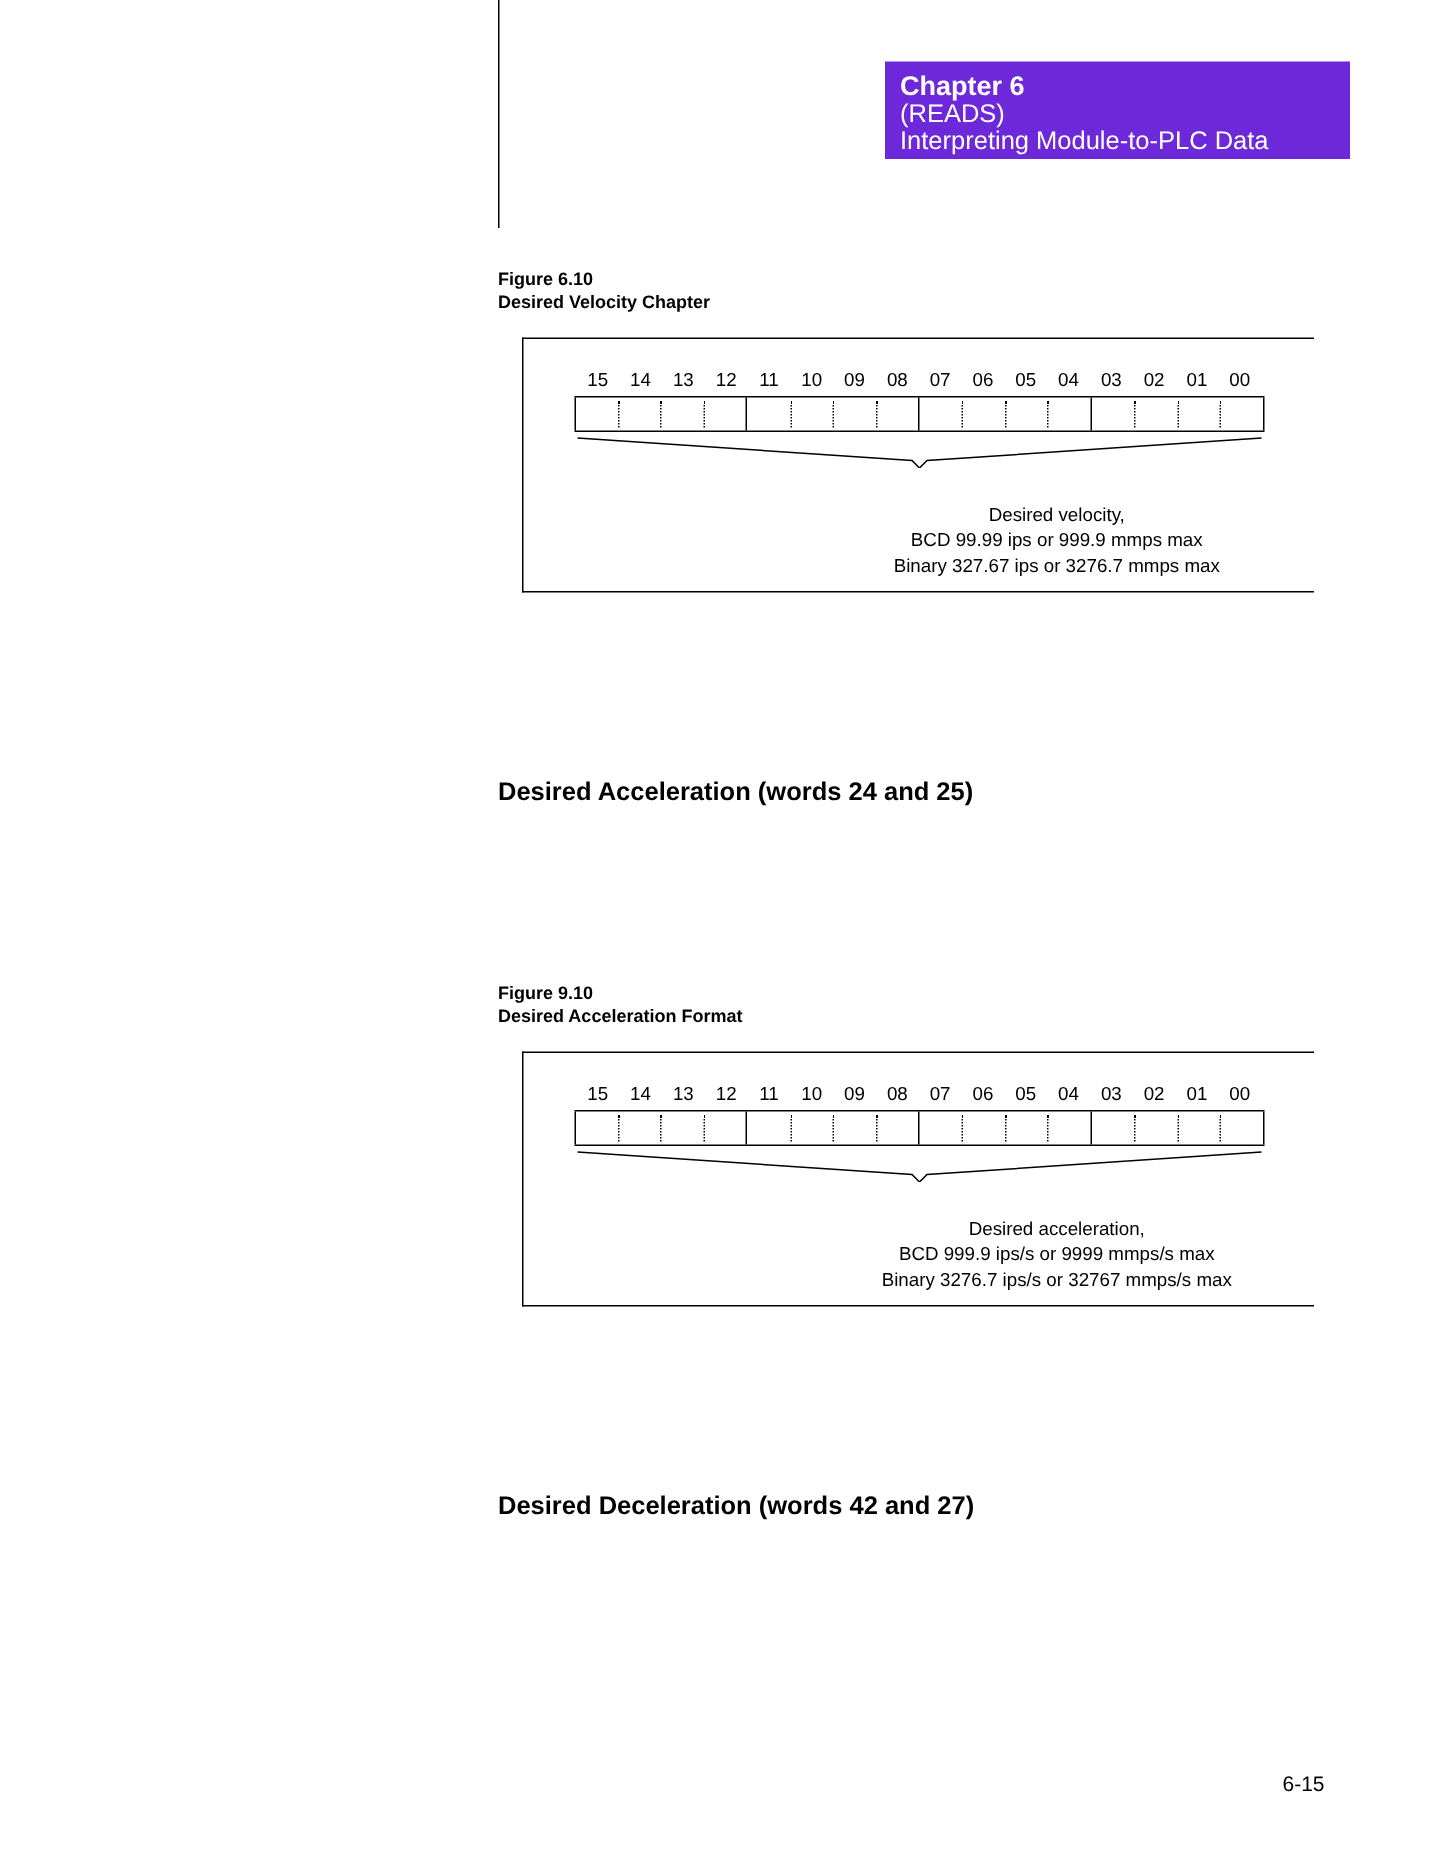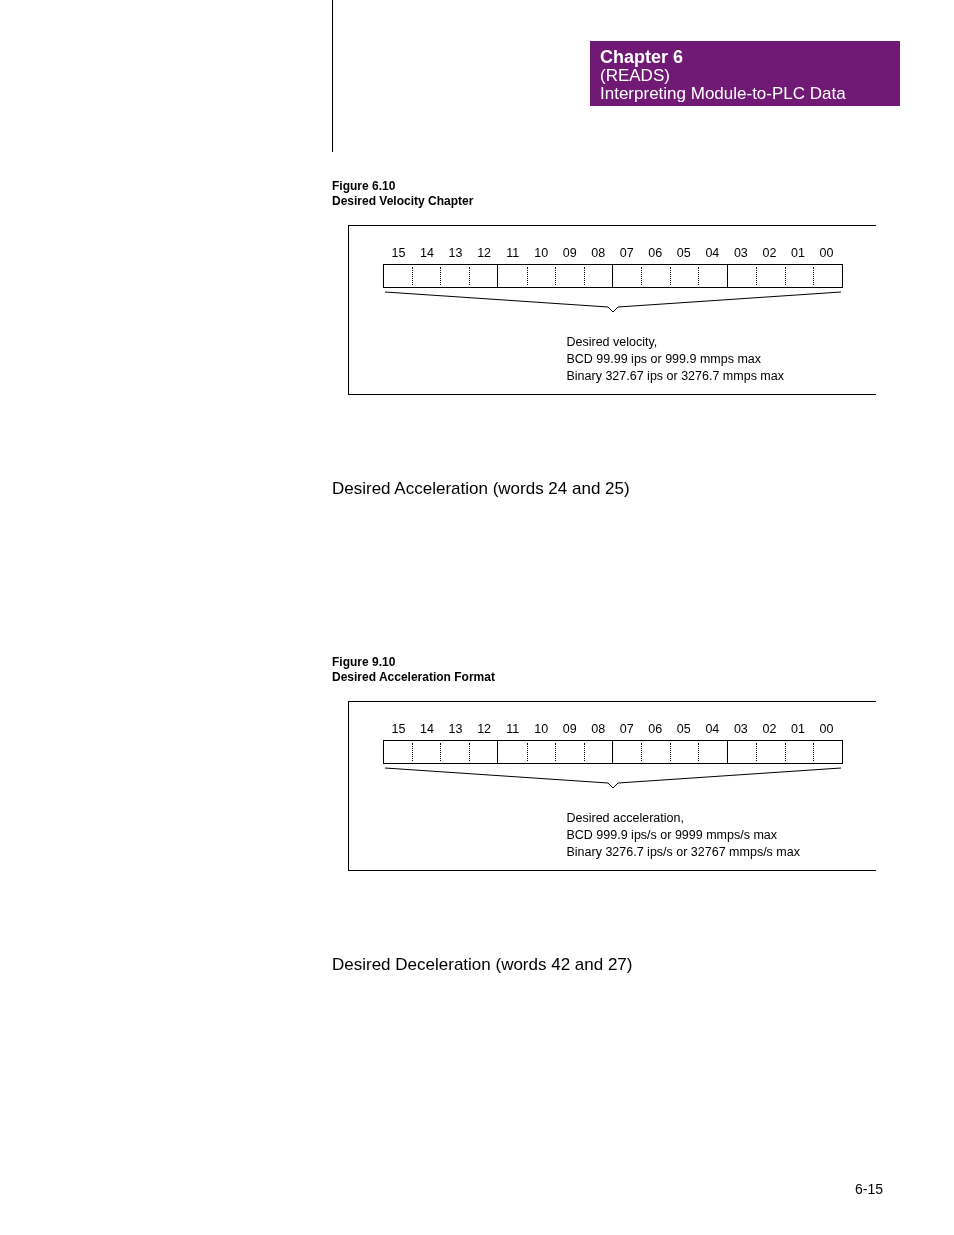--- a/index.html
+++ b/index.html
@@ -25,21 +25,21 @@
     width: 1px;
     height: 152px;
     background: #000;
   }
   .blackbox {
     position: absolute;
     left: 590px;
     top: 41px;
     width: 310px;
     height: 65px;
-    background: #701a75;
+    background: #6d28d9;
     color: #fff;
     padding: 7px 10px 5px 10px;
     box-sizing: border-box;
     line-height: 1.05;
   }
   .blackbox .ch {
     font-weight: bold;
     font-size: 18px;
   }
   .blackbox .sub {
@@ -49,22 +49,23 @@
   .figcap {
     position: absolute;
     left: 332px;
     font-weight: bold;
     font-size: 12px;
     line-height: 1.25;
   }
   .sect {
     position: absolute;
     left: 332px;
-    font-weight: normal;
+    font-weight: bold;
     font-size: 17px;
+    margin-top: 39px;
   }
   .diagram {
     position: absolute;
     left: 348px;
     width: 528px;
     border: 1px solid #000;
     border-right: none;
     padding: 20px 0 18px 0;
     box-sizing: border-box;
   }
@@ -110,21 +111,21 @@
     top: 2px;
     bottom: 2px;
     border-left: 1px dotted #000;
   }
   .brace {
     margin-top: 2px;
   }
   .desc {
     margin-top: 18px;
     font-size: 12.5px;
-    text-align: left;
+    text-align: center;
     padding-left: 184px;
     line-height: 1.35;
   }
   .pagenum {
     position: absolute;
     right: 71px;
     bottom: 38px;
     font-size: 14px;
   }
 </style>

